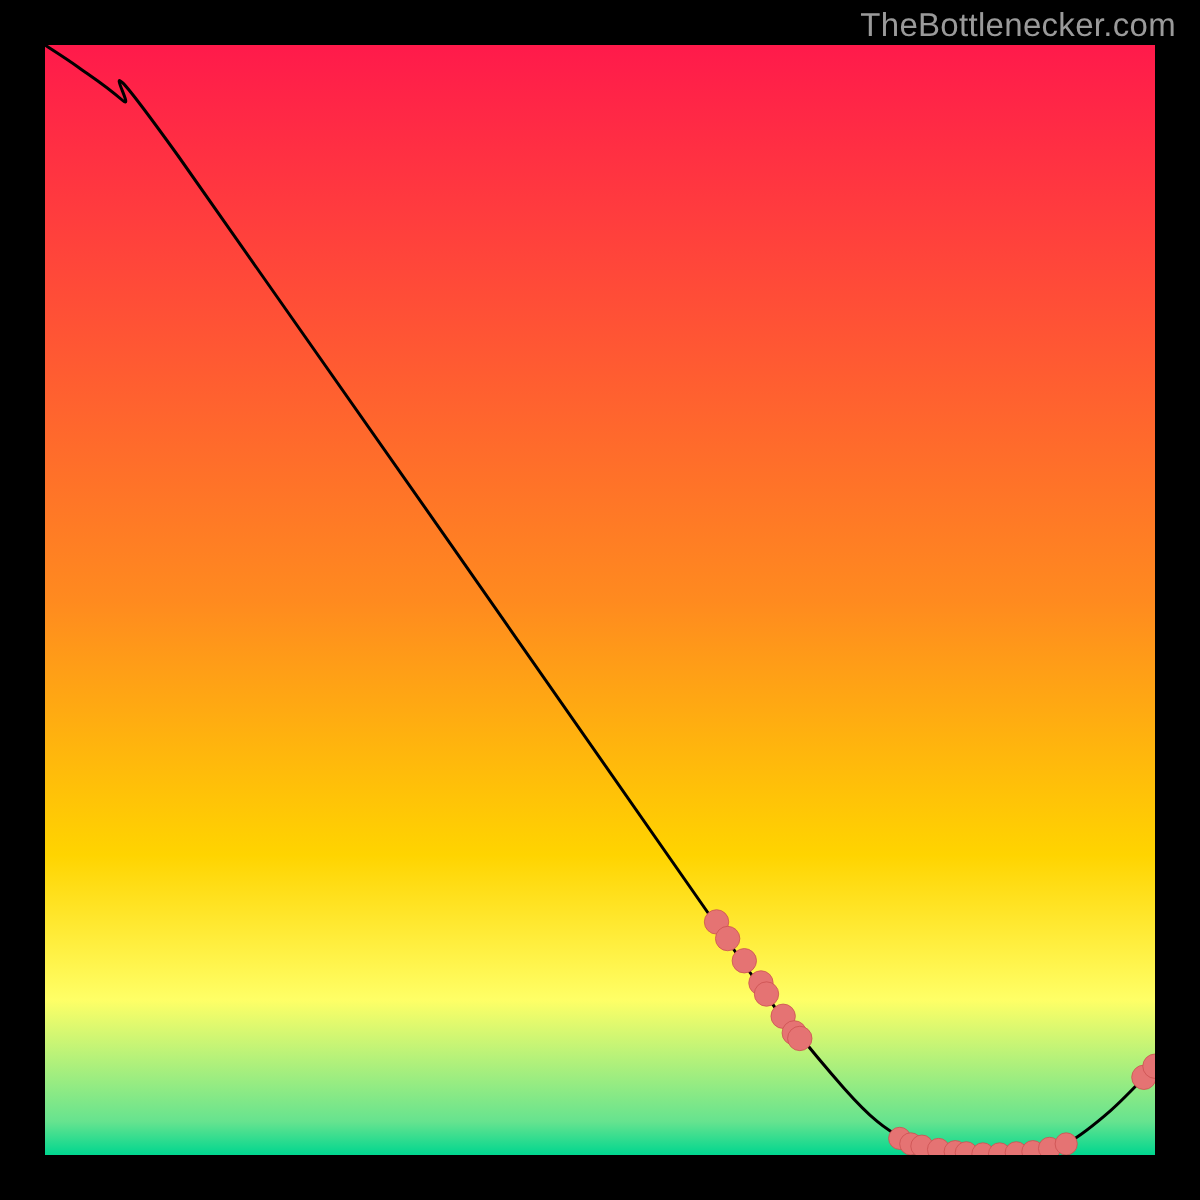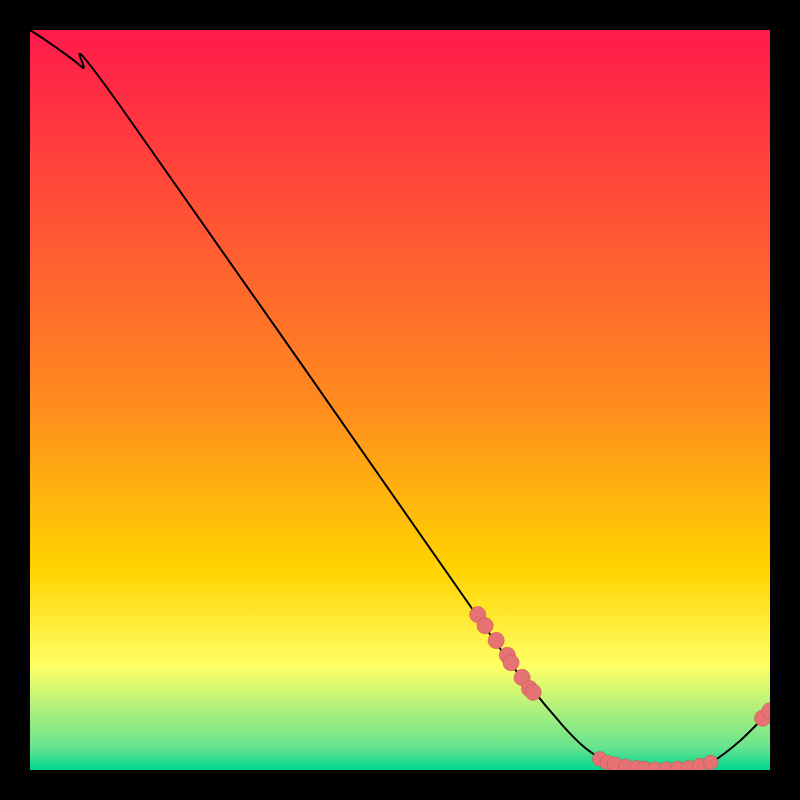--- a/index.html
+++ b/index.html
@@ -30,20 +30,21 @@
     position: absolute;
     background: #000;
   }
   svg { display: block; }
 </style>
 </head>
 <body>
 
 <div class="stage">
 
+  <div class="watermark">TheBottlenecker.com</div>
 
   <div class="plot-frame" id="plot-frame" style="left: 30px; top: 30px; width: 740px; height: 740px;">
     <svg id="plot-svg" xmlns="http://www.w3.org/2000/svg" width="740" height="740" viewBox="0 0 740 740">
         <defs>
           <linearGradient id="bg-grad" x1="0" y1="0" x2="0" y2="1">
             <stop offset="0%" stop-color="#ff1a4b"></stop>
             <stop offset="50%" stop-color="#ff8a1f"></stop>
             <stop offset="73%" stop-color="#ffd400"></stop>
             <stop offset="86%" stop-color="#ffff66"></stop>
             <stop offset="97%" stop-color="#66e38f"></stop>

